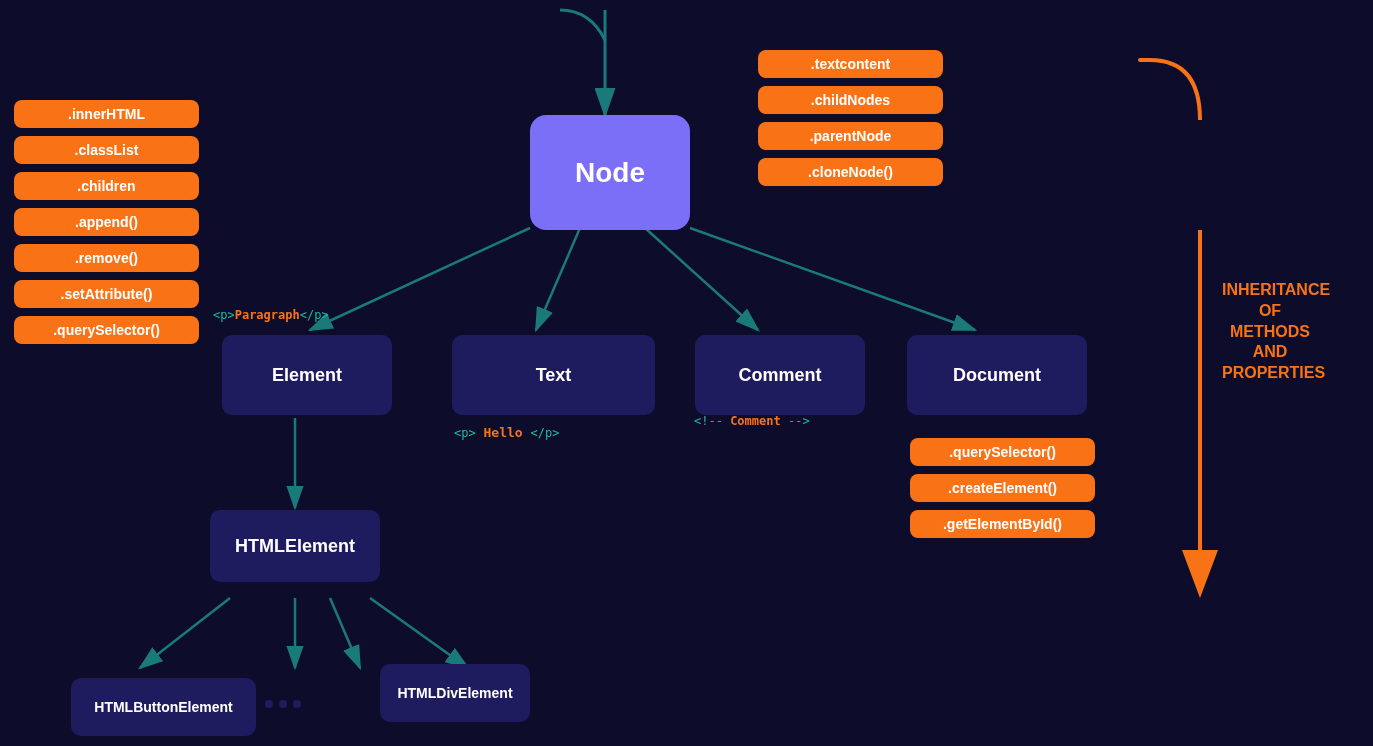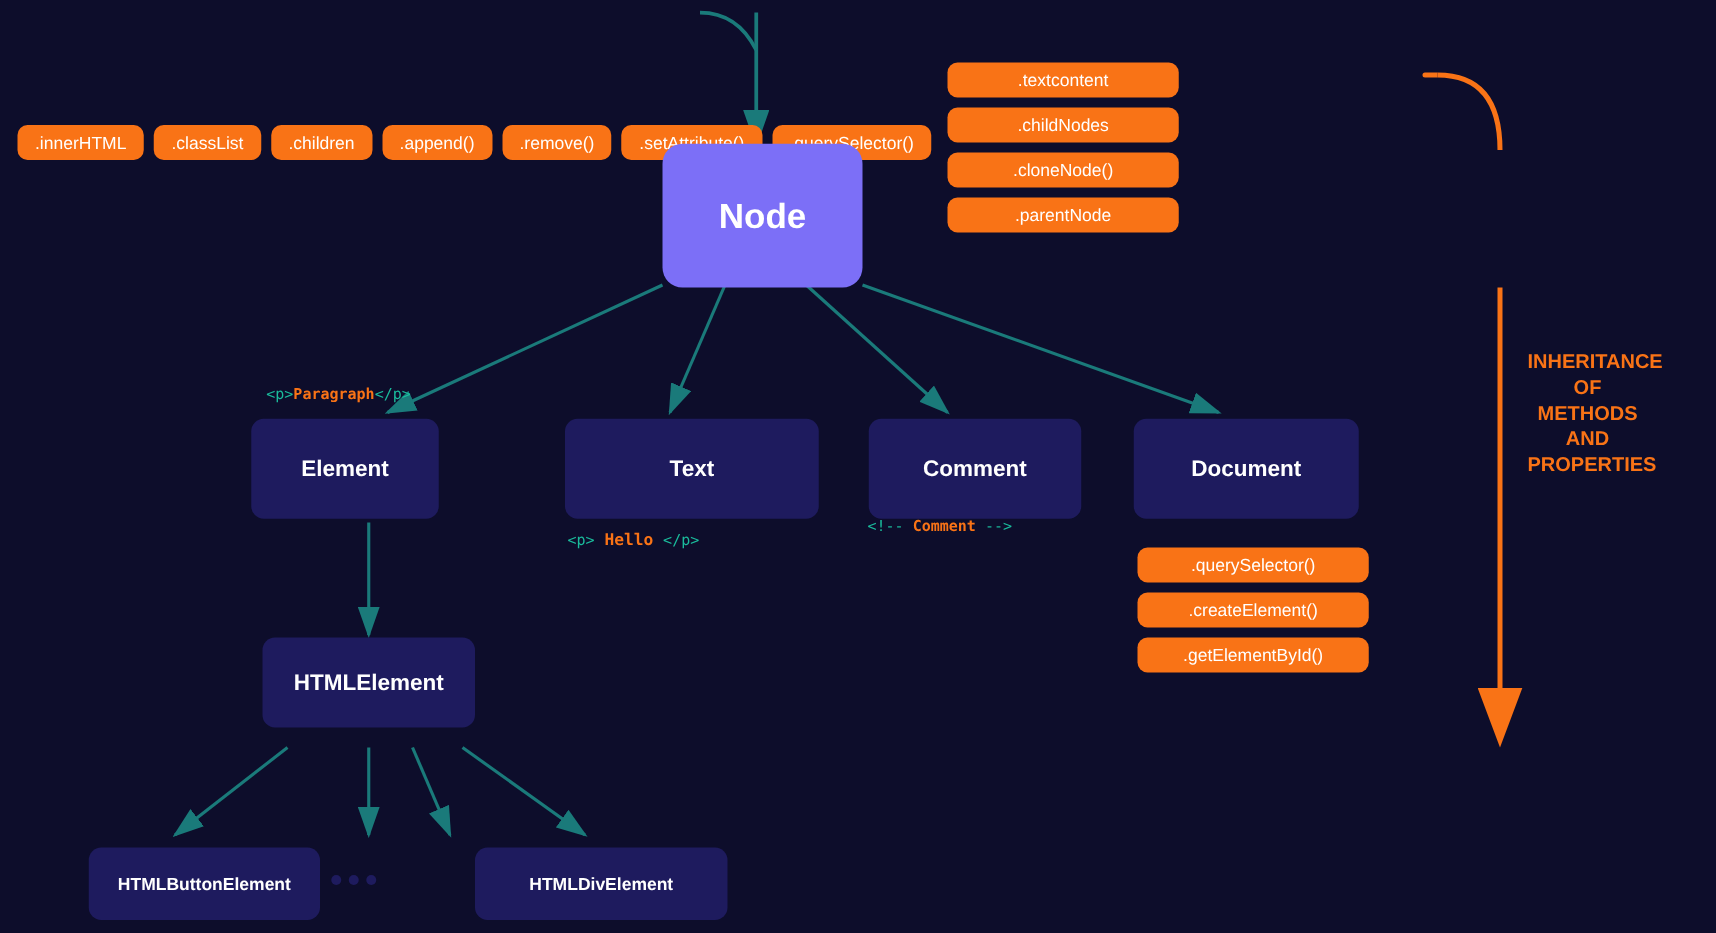--- a/index.html
+++ b/index.html
@@ -18,31 +18,32 @@
       height: 746px;
     }
 
     
     .badge {
       background: #f97316;
       color: white;
       border-radius: 8px;
       padding: 6px 14px;
       font-size: 14px;
-      font-weight: 400;
+      font-weight: 700;
       text-align: center;
       white-space: nowrap;
     }
 
     
     .left-badges {
       position: absolute;
       left: 14px;
       top: 100px;
       display: flex;
+      flex-direction: column;
       gap: 8px;
       width: 185px;
     }
 
     
     .right-badges {
       position: absolute;
       left: 758px;
       top: 50px;
       display: flex;
@@ -187,33 +188,33 @@
     <div class="badge">.children</div>
     <div class="badge">.append()</div>
     <div class="badge">.remove()</div>
     <div class="badge">.setAttribute()</div>
     <div class="badge">.querySelector()</div>
   </div>
 
   <div class="right-badges">
     <div class="badge">.textcontent</div>
     <div class="badge">.childNodes</div>
+    <div class="badge">.parentNode</div>
     <div class="badge">.cloneNode()</div>
-    <div class="badge">.parentNode</div>
   </div>
 
   <div class="node-box" style="left: 530px; top: 115px; width: 160px; height: 115px;">
     <span>Node</span>
   </div>
 
   <div class="code-label" style="left: 213px; top: 308px;">
     <span class="code-teal">&lt;p&gt;</span><span class="code-orange">Paragraph</span><span class="code-teal">&lt;/p&gt;</span>
   </div>
 
-  <div class="dark-box" style="left: 201px; top: 335px; width: 150px; height: 80px;">
+  <div class="dark-box" style="left: 222px; top: 335px; width: 170px; height: 80px;">
     <span>Element</span>
   </div>
 
   <div class="dark-box" style="left: 452px; top: 335px; width: 203px; height: 80px;">
     <span>Text</span>
   </div>
 
   <div class="code-label" style="left: 454px; top: 425px;">
     <span class="code-teal">&lt;p&gt;</span><span class="code-orange" style="font-weight:900;font-size:13px;"> Hello </span><span class="code-teal">&lt;/p&gt;</span>
   </div>
@@ -243,21 +244,21 @@
   <div class="dark-box" style="left: 50px; top: 678px; width: 185px; height: 58px; font-size:14px;margin-left:21px;">
     <span>HTMLButtonElement</span>
   </div>
 
   <div class="dots-group" style="position:absolute; left: 265px; top: 700px;">
     <div class="dot"></div>
     <div class="dot"></div>
     <div class="dot"></div>
   </div>
 
-  <div class="dark-box" style="left: 380px; top: 678px; width: 202px; height: 58px; font-size:14px;">
+  <div class="dark-box" style="left: 380px; top: 664px; width: 150px; height: 58px; font-size:14px;">
     <span>HTMLDivElement</span>
   </div>
 
   <div class="inheritance-label" style="white-space: pre-line;">INHERITANCE OF
 METHODS AND
 PROPERTIES</div>
 
 </div>
 
 </body></html>

